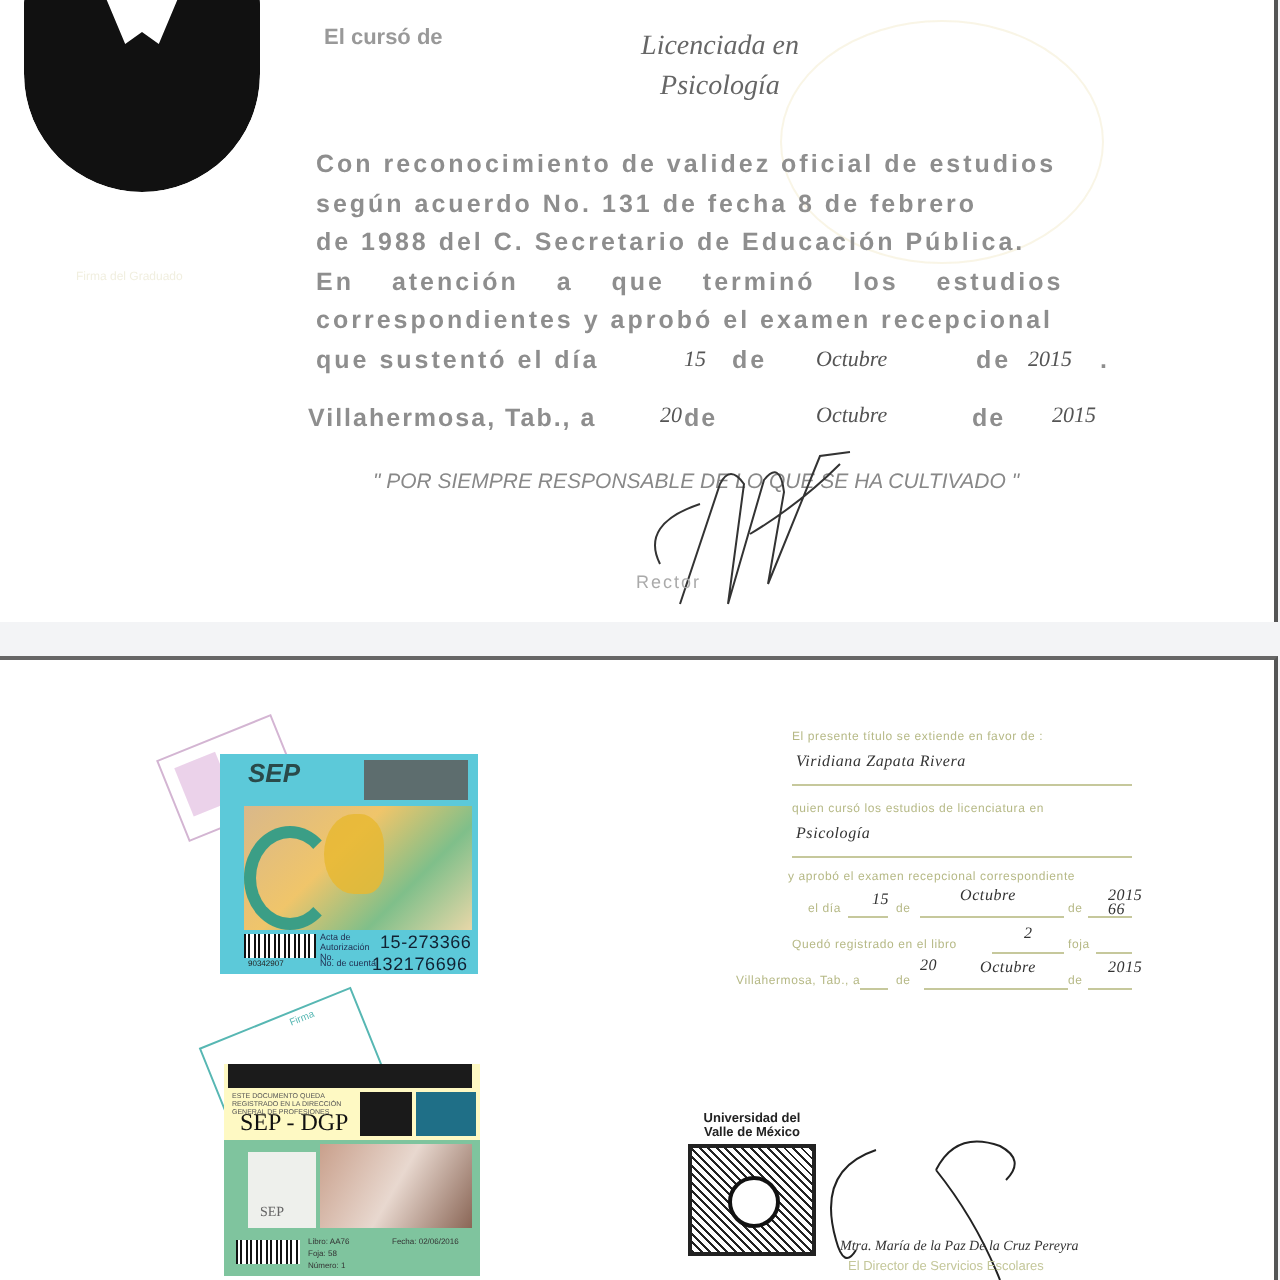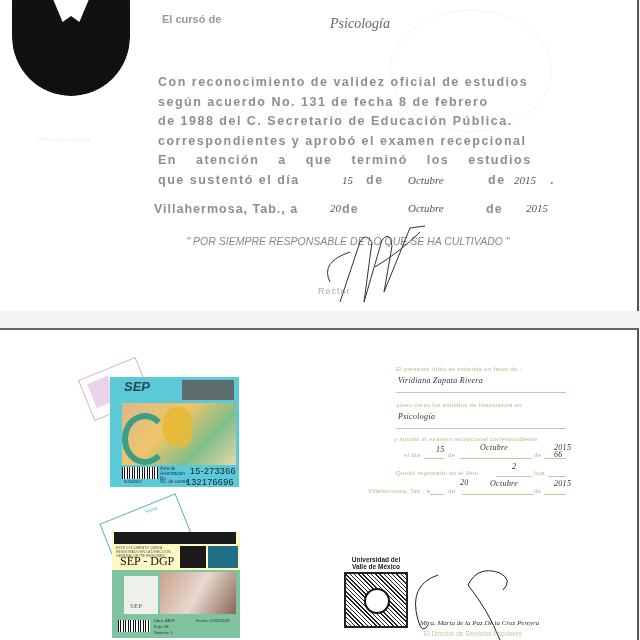--- a/index.html
+++ b/index.html
@@ -71,29 +71,30 @@
 
   <div class="photo">
     <div class="jacket"></div>
     <div class="collar"></div>
 
   </div>
   <div class="photo-caption">Firma del Graduado</div>
 
   <div class="label-titulo">El cursó de</div>
   <div class="degree">
+    <div>Licenciada en</div>
     <div>Psicología</div>
   </div>
 
   <div class="body-text">
     <div>Con reconocimiento de validez oficial de estudios</div>
     <div>según acuerdo No. 131 de fecha 8 de febrero</div>
     <div>de 1988 del C. Secretario de Educación Pública.</div>
+    <div style="word-spacing:14px;">En atención a que terminó los estudios</div>
     <div>correspondientes y aprobó el examen recepcional</div>
-    <div style="word-spacing:14px;">En atención a que terminó los estudios</div>
     <div style="position:relative;height:20px;">
       <span>que sustentó el día</span>
       <span class="fill" style="position:absolute;left:184px;">15</span>
       <span style="position:absolute;left:208px;">de</span>
       <span class="fill" style="position:absolute;left:250px;">Octubre</span>
       <span style="position:absolute;left:330px;">de</span>
       <span class="fill" style="position:absolute;left:356px;">2015</span>
       <span style="position:absolute;left:392px;">.</span>
     </div>
   </div>

